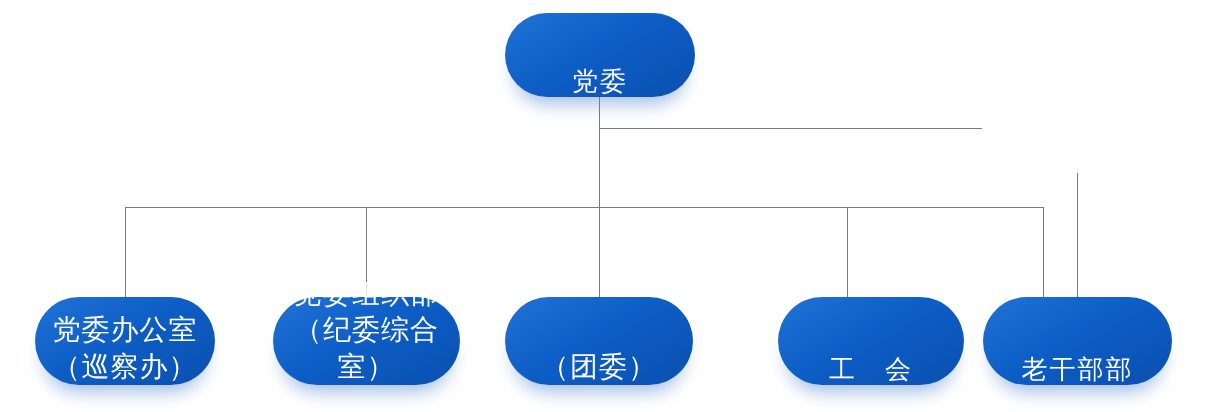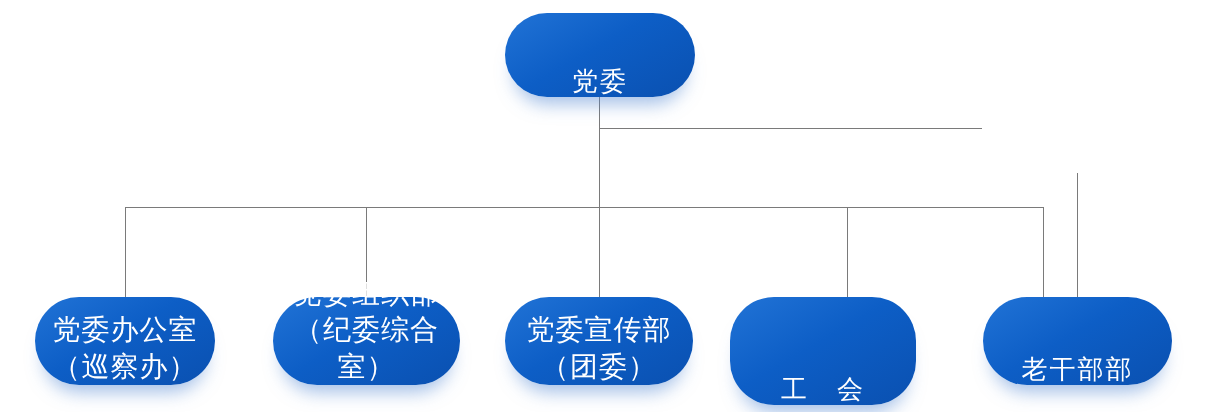--- a/index.html
+++ b/index.html
@@ -64,25 +64,24 @@
     <span class="lbl1">党委办公室</span>
     <span class="lbl2">（巡察办）</span>
   </div>
 
   <div class="node two-line" style="left:273px; top:297px; width:187px; height:88px;">
     <span class="lbl1">党委组织部</span>
     <span class="lbl2">（纪委综合室）</span>
   </div>
 
   <div class="node two-line" style="left:505px; top:297px; width:188px; height:88px;">
-    <span class="lbl1">党委宣传部</span>
     <span class="lbl2">（团委）</span>
   </div>
 
-  <div class="node" style="left:730px; top:297px; width:186px; height:108px;">
+  <div class="node" style="left:778px; top:297px; width:186px; height:88px;">
     <span class="lbl1">工　会</span>
   </div>
 
   <div class="node" style="left:983px; top:297px; width:189px; height:88px;">
     <span class="lbl1">老干部部</span>
   </div>
 
 </div>
 
 </body></html>

